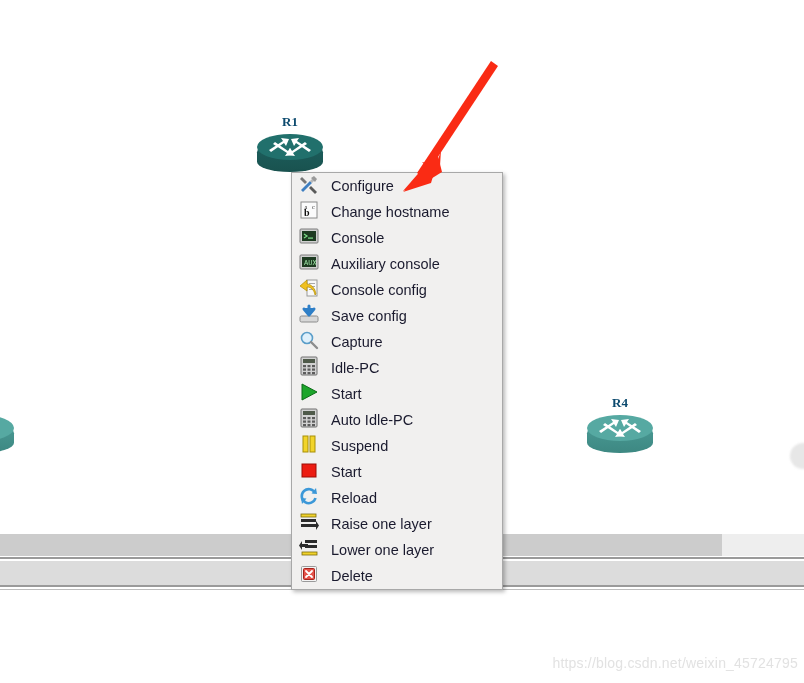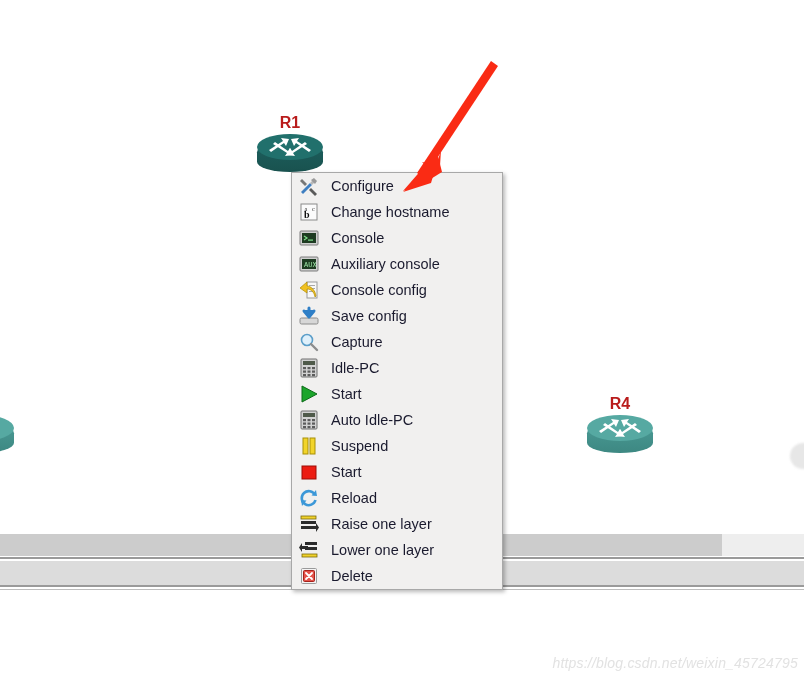--- a/index.html
+++ b/index.html
@@ -24,24 +24,24 @@
 
   
   .node {
     position: absolute;
   }
   .node-label {
     position: absolute;
     left: 50%;
     transform: translateX(-50%);
     top: -20px;
-    font-family: Liberation Sans, sans-serif;
+    font-family: Liberation Serif, serif;
     font-weight: bold;
-    font-size: 16px;
-    color: #b91c1c;
+    font-size: 13px;
+    color: #0c4a6e;
     white-space: nowrap;
   }
   .router {
     position: relative;
     width: 66px;
     height: 46px;
   }
   .router .body {
     position: absolute;
     left: 0;
@@ -150,21 +150,21 @@
     width: 212px;
     background: #f1f0ef;
     border: 1px solid #a8a8a8;
     box-shadow: 2px 2px 4px rgba(0,0,0,0.28);
     padding: 0;
     box-sizing: border-box;
     z-index: 40;
   }
   .menu-item {
     display: flex;
-    align-items: center;
+    align-items: flex-start;
     height: 26px;
     padding: 0 0 0 6px;
     box-sizing: border-box;
     cursor: default;
   }
   .mi-icon {
     width: 22px;
     height: 22px;
     flex: 0 0 22px;
     margin-right: 11px;
@@ -194,21 +194,20 @@
   #watermark {
     position: absolute;
     right: 6px;
     top: 655px;
     font-family: "Liberation Sans", sans-serif;
     font-size: 14px;
     color: #e2e2e2;
     letter-spacing: 0.2px;
     white-space: nowrap;
     z-index: 70;
-    font-style: italic;
   }
 </style>
 </head>
 <body>
 
 <div id="canvas">
 
   <div id="node-left" class="node">
     <div class="router light">
       <div class="shadow"></div>

